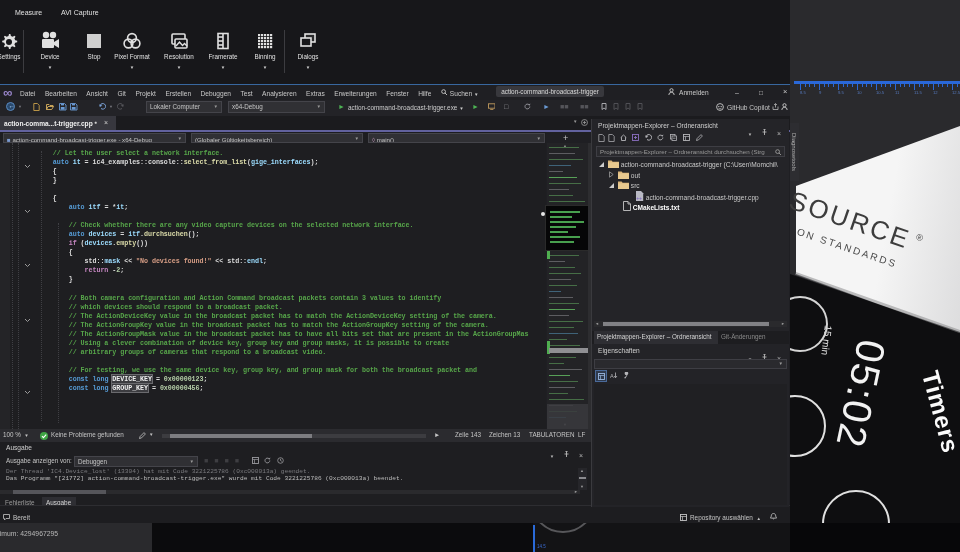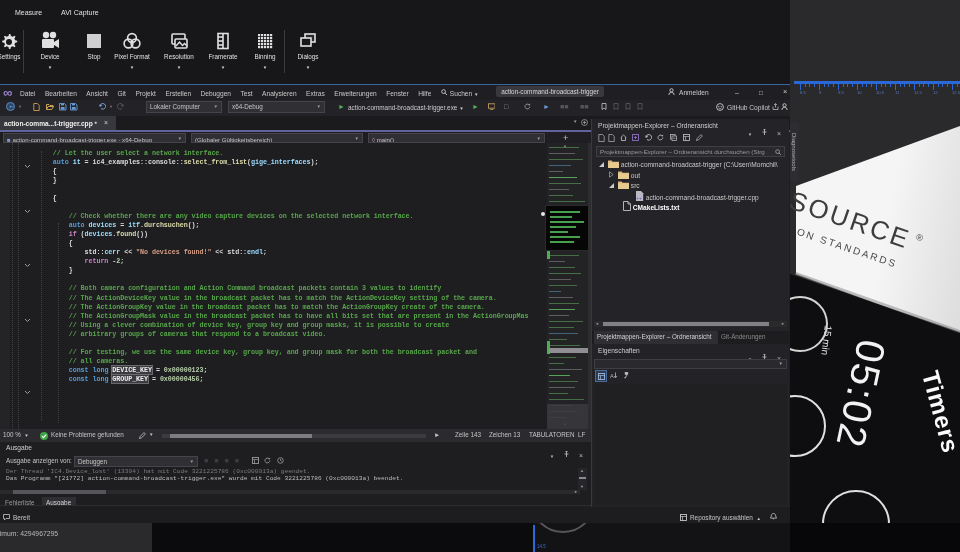--- a/index.html
+++ b/index.html
@@ -343,38 +343,39 @@
       <div class="guide" style="left:18px;top:0;height:100%"></div>
       <div class="guide" style="left:41px;top:8px;height:270px"></div>
       <div class="guide" style="left:58px;top:80px;height:200px"></div>
       <div id="code">
           <div class="cl"><span style="color:#57a64a;">    // Let the user select a network interface.</span></div>
 <div class="cl"><span style="color:#569cd6;">    auto</span><span style="color:#9cdcfe;"> it</span><span style="color:#dcdcdc;"> = </span><span style="color:#dcdcdc;">ic4_examples::console::</span><span style="color:#dcdcaa;">select_from_list</span><span style="color:#dcdcdc;">(</span><span style="color:#9cdcfe;">gige_interfaces</span><span style="color:#dcdcdc;">);</span></div>
 <div class="cl"><span style="color:#dcdcdc;">    {</span></div>
 <div class="cl"><span style="color:#dcdcdc;">    }</span></div>
 <div class="cl">&nbsp;</div>
 <div class="cl"><span style="color:#dcdcdc;">    {</span></div>
+<div class="cl"><span style="color:#569cd6;">        auto</span><span style="color:#9cdcfe;"> itf</span><span style="color:#dcdcdc;"> = </span><span style="color:#dcdcdc;">*</span><span style="color:#9cdcfe;">it</span><span style="color:#dcdcdc;">;</span></div>
 <div class="cl">&nbsp;</div>
 <div class="cl"><span style="color:#57a64a;">        // Check whether there are any video capture devices on the selected network interface.</span></div>
 <div class="cl"><span style="color:#569cd6;">        auto</span><span style="color:#9cdcfe;"> devices</span><span style="color:#dcdcdc;"> = </span><span style="color:#9cdcfe;">itf</span><span style="color:#dcdcdc;">.</span><span style="color:#dcdcaa;">durchsuchen</span><span style="color:#dcdcdc;">();</span></div>
-<div class="cl"><span style="color:#c586c0;">        if</span><span style="color:#dcdcdc;"> (</span><span style="color:#9cdcfe;">devices</span><span style="color:#dcdcdc;">.</span><span style="color:#dcdcaa;">found</span><span style="color:#dcdcdc;">())</span></div>
+<div class="cl"><span style="color:#c586c0;">        if</span><span style="color:#dcdcdc;"> (</span><span style="color:#9cdcfe;">devices</span><span style="color:#dcdcdc;">.</span><span style="color:#dcdcaa;">empty</span><span style="color:#dcdcdc;">())</span></div>
 <div class="cl"><span style="color:#dcdcdc;">        {</span></div>
-<div class="cl"><span style="color:#dcdcdc;">            std::</span><span style="color:#9cdcfe;">cerr</span><span style="color:#dcdcdc;"> &lt;&lt; </span><span style="color:#d69d85;">"No devices found!"</span><span style="color:#dcdcdc;"> &lt;&lt; </span><span style="color:#dcdcdc;">std::</span><span style="color:#9cdcfe;">endl</span><span style="color:#dcdcdc;">;</span></div>
+<div class="cl"><span style="color:#dcdcdc;">            std::</span><span style="color:#9cdcfe;">mask</span><span style="color:#dcdcdc;"> &lt;&lt; </span><span style="color:#d69d85;">"No devices found!"</span><span style="color:#dcdcdc;"> &lt;&lt; </span><span style="color:#dcdcdc;">std::</span><span style="color:#9cdcfe;">endl</span><span style="color:#dcdcdc;">;</span></div>
 <div class="cl"><span style="color:#c586c0;">            return</span><span style="color:#dcdcdc;"> -</span><span style="color:#b5cea8;">2</span><span style="color:#dcdcdc;">;</span></div>
 <div class="cl"><span style="color:#dcdcdc;">        }</span></div>
 <div class="cl">&nbsp;</div>
 <div class="cl"><span style="color:#57a64a;">        // Both camera configuration and Action Command broadcast packets contain 3 values to identify</span></div>
+<div class="cl"><span style="color:#57a64a;">        // which devices should respond to a broadcast packet.</span></div>
 <div class="cl"><span style="color:#57a64a;">        // The ActionDeviceKey value in the broadcast packet has to match the ActionDeviceKey setting of the camera.</span></div>
-<div class="cl"><span style="color:#57a64a;">        // The ActionGroupKey value in the broadcast packet has to match the ActionGroupKey create of the camera.</span></div>
+<div class="cl"><span style="color:#57a64a;">        // The ActionGroupKey value in the broadcast packet has to match the ActionGroupKey setting of the camera.</span></div>
 <div class="cl"><span style="color:#57a64a;">        // The ActionGroupMask value in the broadcast packet has to have all bits set that are present in the ActionGroupMas</span></div>
 <div class="cl"><span style="color:#57a64a;font-family:Liberation Mono, monospace;">        // Using a clever combination of device key, group key and group masks, it is possible to create</span></div>
 <div class="cl"><span style="color:#57a64a;">        // arbitrary groups of cameras that respond to a broadcast video.</span></div>
 <div class="cl">&nbsp;</div>
 <div class="cl"><span style="color:#57a64a;">        // For testing, we use the same device key, group key, and group mask for both the broadcast packet and</span></div>
-<div class="cl"><span style="color:#57a64a;">        // all cameras.</span></div>
 <div class="cl"><span style="color:#569cd6;">        const</span><span style="color:#569cd6;"> long</span> <span style="color:#f0f0f0;background:#3c3c40;outline:1px solid #6a6a6e;font-weight:bold;">DEVICE_KEY</span><span style="color:#dcdcdc;"> = </span><span style="color:#b5cea8;">0x00000123</span><span style="color:#dcdcdc;">;</span></div>
 <div class="cl"><span style="color:#569cd6;">        const</span><span style="color:#569cd6;"> long</span> <span style="color:#f0f0f0;background:#3c3c40;outline:1px solid #6a6a6e;font-weight:bold;">GROUP_KEY</span><span style="color:#dcdcdc;"> = </span><span style="color:#b5cea8;">0x00000456</span><span style="color:#dcdcdc;">;</span></div>
         </div>
       <svg style="position:absolute;left:24px;top:21px" width="7" height="5" viewBox="0 0 7 5">
           <path d="M1 1 L3.5 3.5 L6 1" fill="none" stroke="#9a9a9a" stroke-width="1"></path>
         </svg>
         <svg style="position:absolute;left:24px;top:66px" width="7" height="5" viewBox="0 0 7 5">
           <path d="M1 1 L3.5 3.5 L6 1" fill="none" stroke="#9a9a9a" stroke-width="1"></path>
         </svg>
         <svg style="position:absolute;left:24px;top:120px" width="7" height="5" viewBox="0 0 7 5">

